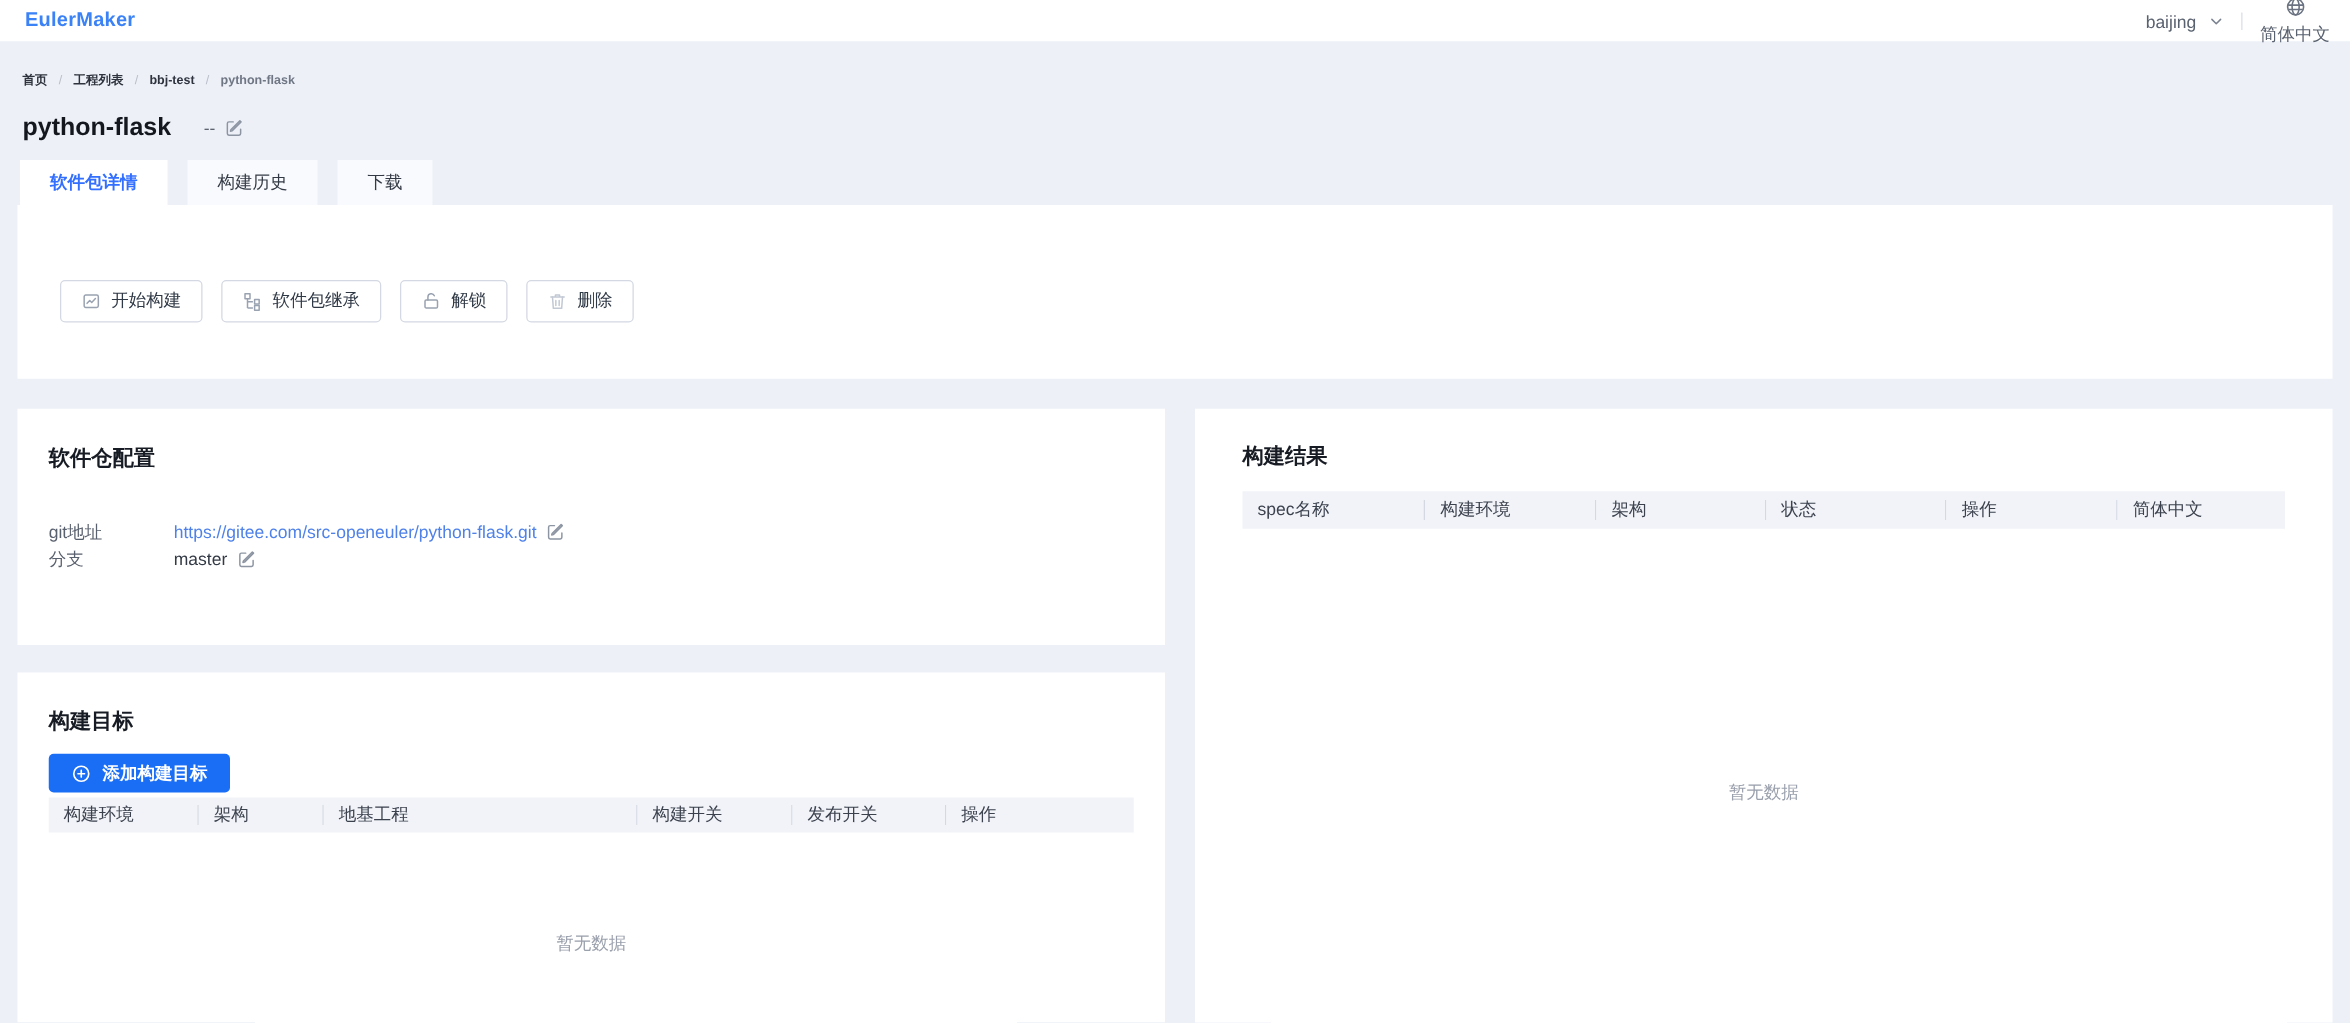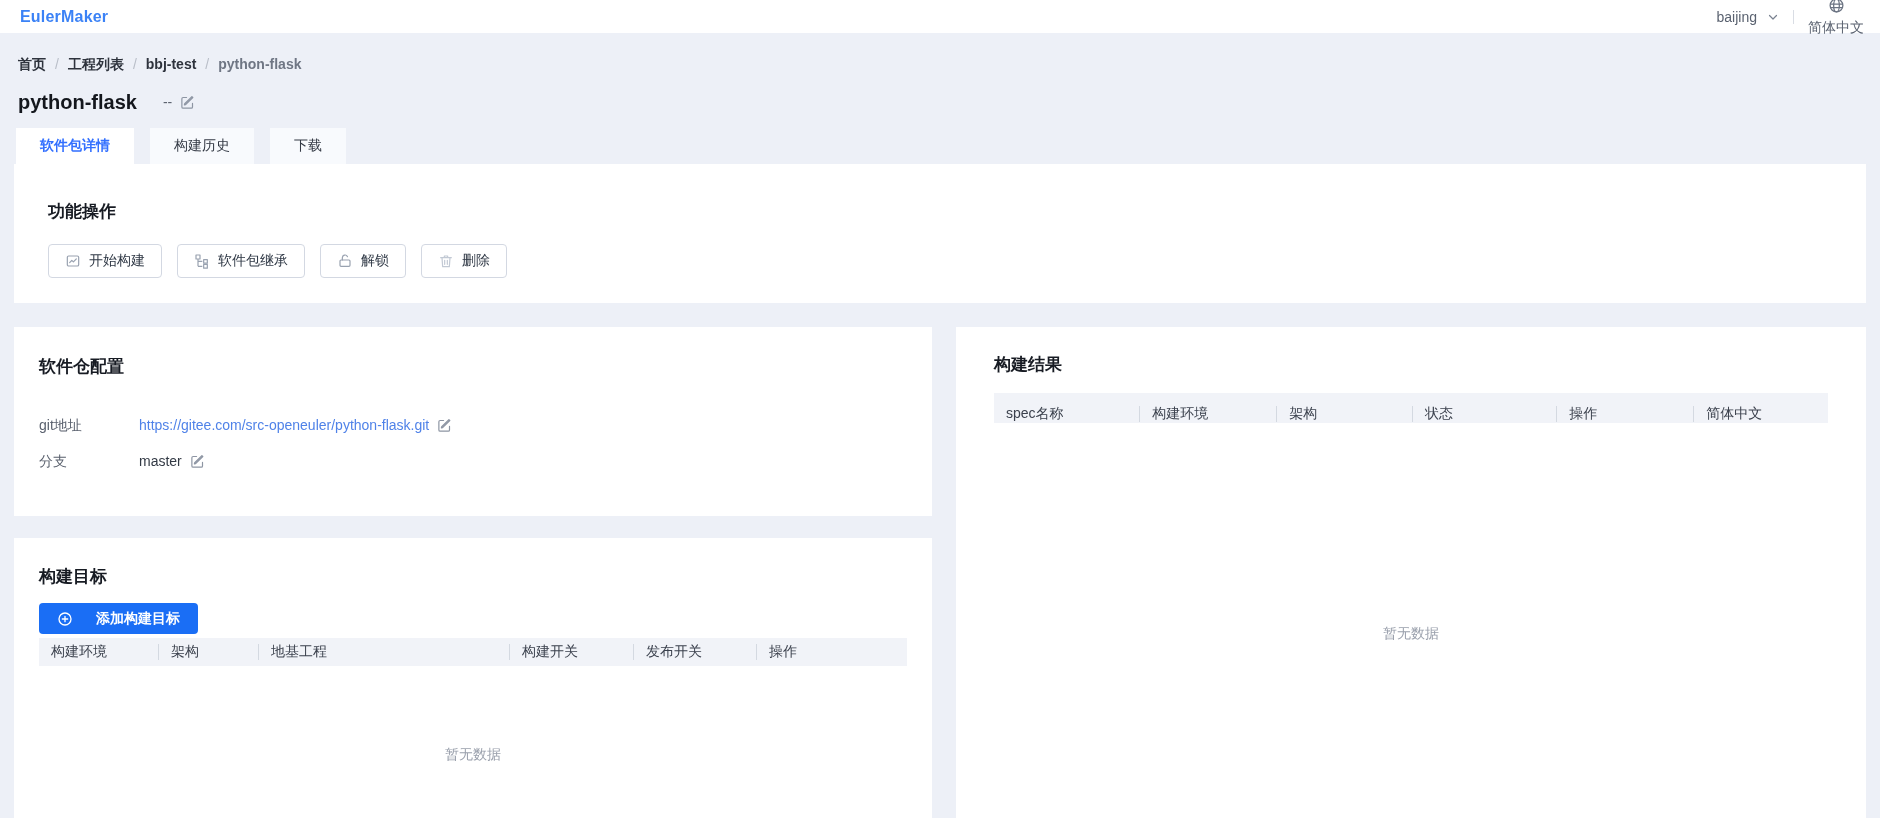--- a/index.html
+++ b/index.html
@@ -21,21 +21,21 @@
   .brand { font-size: 16px; font-weight: 700; color: #3b82f6; letter-spacing: .2px; }
   .topbar-right { display: flex; align-items: center; color: #5a6270; font-size: 14px; }
   .user-menu { display: flex; align-items: center; gap: 10px; cursor: pointer; }
   .top-divider { width: 1px; height: 14px; background: #d9dde4; margin: 0 14px; }
   .lang-switch { display: flex; align-items: center; gap: 5px; cursor: pointer; flex-direction: column; }
 
   
   .breadcrumb {
     padding: 23px 0 0 18px;
     display: flex; align-items: center; gap: 9px;
-    font-size: 14px; line-height: 17px;
+    font-size: 10px; line-height: 17px;
   }
   .crumb { color: #2e333d; font-weight: 700; cursor: pointer; }
   .crumb-sep { color: #b9bec8; font-weight: 400; }
   .crumb-current { color: #6f7684; font-weight: 700; }
 
   .title-row { margin: 17px 0 0 18px; display: flex; align-items: center; }
   .page-title { font-size: 20px; font-weight: 700; color: #14171d; line-height: 24px; }
   .page-subtitle { margin-left: 26px; color: #5d6470; font-size: 14px; }
   .edit-icon { margin-left: 8px; color: #8d95a3; cursor: pointer; }
 
@@ -62,33 +62,33 @@
   }
   .btn .ico { color: #99a2b0; }
   .btn .ico.muted { color: #c2c9d4; }
 
   .columns { display: flex; margin: 24px 14px 0; gap: 24px; align-items: flex-start; }
   .col-left  { width: 918px; }
   .col-right { width: 910px; }
 
   .repo-card { height: 189px; padding: 30px 25px 0; overflow: hidden; }
   .kv-row { display: flex; align-items: center; margin-top: 40px; line-height: 17px; }
-  .kv-row + .kv-row { margin-top: 19px; }
+  .kv-row + .kv-row { margin-top: 5px; }
   .kv-label { width: 100px; color: #5a616e; }
   .kv-value { color: #333a45; display: flex; align-items: center; }
   .link { color: #4f82e8; text-decoration: none; cursor: pointer; }
 
   .targets-card { margin-top: 22px; height: 280px; padding: 29px 25px 0; overflow: hidden; }
   .btn-primary {
-    margin-top: 16px; height: 31px; display: inline-flex; align-items: center; gap: 23px;
+    margin-top: 16px; height: 31px; display: inline-flex; align-items: center; gap: 9px;
     padding: 0 18px; background: #1a6ef5; color: #fff; border: none; border-radius: 4px;
     font-size: 14px; font-weight: 600; cursor: pointer; font-family: inherit;
   }
   .results-card { height: 579px; padding: 28px 38px 0; overflow: hidden; }
-  .results-card .table-header { margin-top: 18px; align-items: flex-end; }
+  .results-card .table-header { margin-top: 18px; }
 
   .table-header {
     margin-top: 4px;
     display: flex; align-items: center;
     background: #f1f3f8; height: 28px;
   }
   .results-card .table-header { height: 30px; }
   .th {
     position: relative; padding-left: 12px;
     font-size: 14px; color: #3b414d; font-weight: 500;
@@ -166,21 +166,20 @@
   </span>
 </div>
 
 <div class="tabs">
   <div class="tab active">软件包详情</div>
   <div class="tab">构建历史</div>
   <div class="tab">下载</div>
 </div>
 
 <div class="card actions-card">
-  <div class="card-heading">功能操作</div>
   <div class="btn-row">
     <button class="btn">
       <span class="ico">
         <svg width="16" height="16" viewBox="0 0 24 24" fill="none" stroke="currentColor" stroke-width="1.8" stroke-linejoin="round" stroke-linecap="round">
             <rect x="3.5" y="4.5" width="17" height="15" rx="2"></rect>
             <path d="M7 14.5l3.2-3.4 2.4 2.3 4.4-4.6"></path>
           </svg>
       </span>
       <span>开始构建</span>
     </button>

